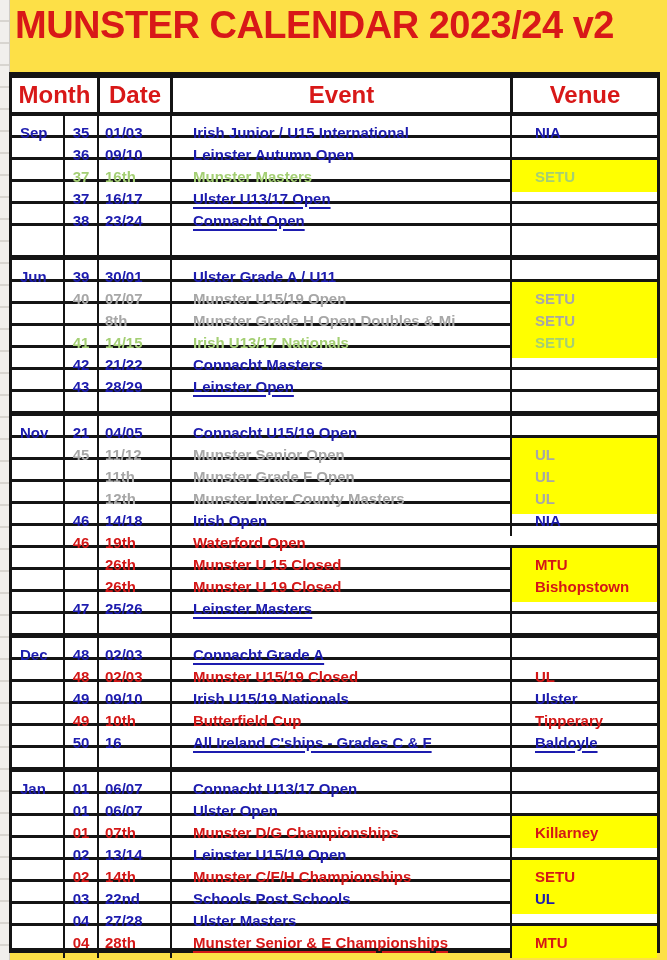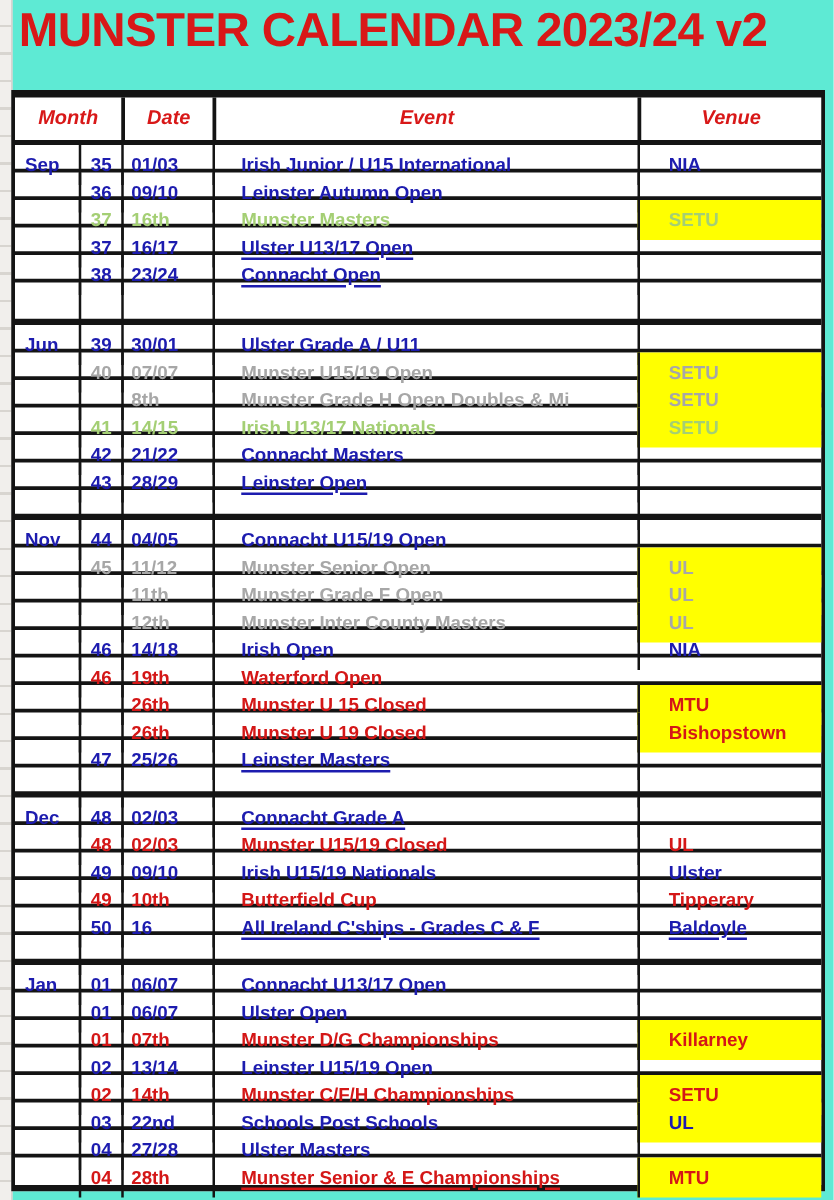--- a/index.html
+++ b/index.html
@@ -1,17 +1,17 @@
 <!DOCTYPE html>
 <html><head>
 <meta charset="utf-8">
 <style>
   html,body{margin:0;padding:0;background:#ffffff;}
   .page{
-    position:relative;width:667px;height:960px;background:#5eead4;overflow:hidden;
+    position:relative;width:667px;height:960px;background:#fde047;overflow:hidden;
     font-family:"Liberation Sans",sans-serif;font-weight:bold;
   }
   .gutter{
     position:absolute;left:0;top:0;width:9px;height:960px;
     background:#f1efec repeating-linear-gradient(to bottom,transparent 0 20px,#d8d5d0 20px 22px);
     border-right:1px solid #cfccc7;
   }
   .title{
     position:absolute;left:15px;top:4px;width:645px;
     font-size:38px;line-height:42px;color:#d81818;white-space:nowrap;letter-spacing:-0.5px;
@@ -20,22 +20,22 @@
     position:absolute;left:9px;top:72px;width:651px;box-sizing:border-box;
     border:3px solid #141414;border-top-width:6px;border-bottom-width:5px;
     background:#fff;
   }
   .header-row{
     display:grid;grid-template-columns:85px 73px 340px 147px;
     height:38px;box-sizing:border-box;border-bottom:4px solid #141414;
   }
   .h-cell{
     display:flex;align-items:center;justify-content:center;
-    font-size:16px;color:#d81818;border-left:3px solid #141414;box-sizing:border-box;
-    overflow:hidden;white-space:nowrap;font-style:italic;
+    font-size:24px;color:#d81818;border-left:3px solid #141414;box-sizing:border-box;
+    overflow:hidden;white-space:nowrap;
   }
   .h-cell:first-child{border-left:0;}
   .row{
     display:grid;grid-template-columns:51px 34px 73px 340px 147px;
     height:22px;box-sizing:border-box;border-bottom:3px solid #141414;
   }
   .row:last-child{border-bottom:0;}
   .row.spacer{height:24px;border-bottom:5px solid #141414;}
   .row.spacer.tall{height:34px;}
   .cell{
@@ -156,21 +156,21 @@
         </div>
         <div class="row spacer">
           <div class="cell month"></div>
           <div class="cell week"></div>
           <div class="cell date"></div>
           <div class="cell event"></div>
           <div class="cell venue"></div>
         </div>
         <div class="row">
           <div class="cell month c-blue">Nov</div>
-          <div class="cell week c-blue">44</div>
+          <div class="cell week c-blue">21</div>
           <div class="cell date c-blue">04/05</div>
           <div class="cell event c-blue">Connacht U15/19 Open</div>
           <div class="cell venue c-blue"></div>
         </div>
         <div class="row">
           <div class="cell month c-gray"></div>
           <div class="cell week c-gray">45</div>
           <div class="cell date c-gray">11/12</div>
           <div class="cell event c-gray">Munster Senior Open</div>
           <div class="cell venue c-gray hl">UL</div>

